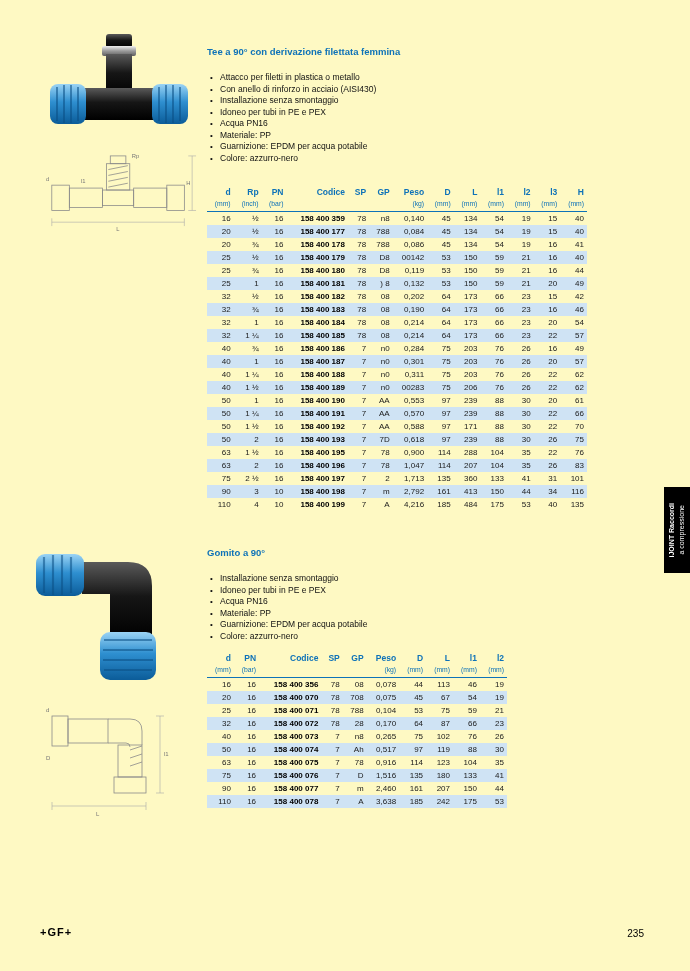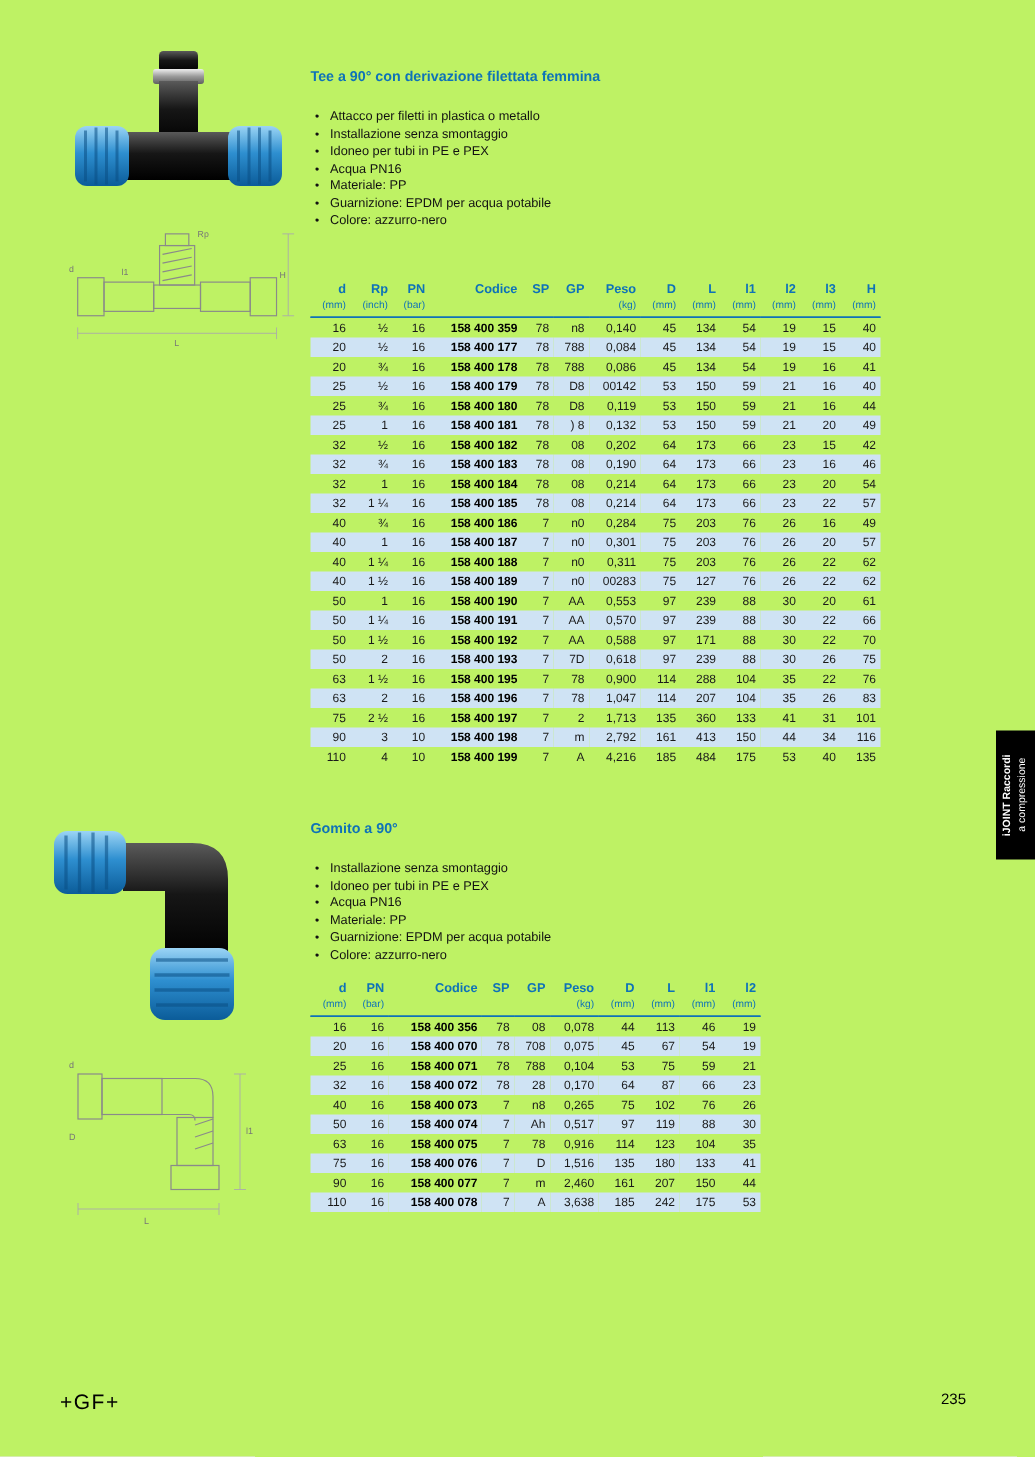--- a/index.html
+++ b/index.html
@@ -1,17 +1,17 @@
 <!DOCTYPE html>
 <html><head>
 <meta charset="utf-8">
 <style>
   html,body{margin:0;padding:0;background:#e8e8e8}
   .page{
-    position:relative;width:690px;height:971px;margin:0 auto;background:#bef264;
+    position:relative;width:690px;height:971px;margin:0 auto;background:#fef9c3;
     font-family:"Liberation Sans",sans-serif;color:#1a1a1a;overflow:hidden;
   }
   .section-title{color:#0e72b8;font-weight:bold;font-size:9.5px;line-height:12px}
   .features{list-style:none;margin:0;padding:0;font-size:8.5px;line-height:11.5px;color:#111}
   .features li{position:relative;padding-left:11px}
   .features li::before{content:"•";position:absolute;left:1px;top:0;font-size:8px}
   table.data-table{border-collapse:collapse;table-layout:auto}
   #tee-table{width:380px}
   #gomito-table{width:300px}
   .data-table th,.data-table td{padding:1px 3px;font-size:8px;text-align:right;white-space:nowrap;line-height:11px}
@@ -28,21 +28,21 @@
   #tee-table{position:absolute;left:207px;top:186px}
   #gomito-title{left:207px;top:547px;width:300px}
   #elbow-photo{left:34px;top:540px;width:160px;height:144px}
   #gomito-features{left:209px;top:573px;width:380px}
   #gomito-table{position:absolute;left:207px;top:652px}
   #elbow-drawing{left:44px;top:688px;width:154px;height:148px}
   #side-tab{right:0;top:487px;width:26px;height:86px;background:#000;color:#fff;
     display:flex;align-items:center;justify-content:center}
   #side-tab .vtext{writing-mode:vertical-rl;transform:rotate(180deg);font-size:7px;line-height:10px;text-align:center}
   #side-tab .vtext .b{font-weight:bold}
-  #footer-brand{left:40px;top:926px;font-weight:normal;font-size:14px;letter-spacing:1px;color:#000}
+  #footer-brand{left:40px;top:926px;font-weight:bold;font-size:11px;letter-spacing:1px;color:#000}
   #footer-page{right:46px;top:928px;font-size:10px;color:#000}
   svg{display:block;width:100%;height:100%}
   .dim-label{font-size:6px;fill:#777;font-family:"Liberation Sans",sans-serif}
 </style>
 </head>
 <body>
 
 <div class="page">
 
   <div class="abs" id="tee-photo">
@@ -113,20 +113,21 @@
       <text class="dim-label" x="90" y="10">Rp</text>
       <text class="dim-label" x="2" y="34">d</text>
       <text class="dim-label" x="38" y="36">l1</text>
     </svg>
   </div>
 
   <div class="abs section-title" id="tee-title">Tee a 90° con derivazione filettata femmina</div>
 
   <ul class="abs features" id="tee-features">
       <li>Attacco per filetti in plastica o metallo</li>
+      <li>Con anello di rinforzo in acciaio (AISI430)</li>
       <li>Installazione senza smontaggio</li>
       <li>Idoneo per tubi in PE e PEX</li>
       <li>Acqua PN16</li>
       <li>Materiale: PP</li>
       <li>Guarnizione: EPDM per acqua potabile</li>
       <li>Colore: azzurro-nero</li>
     </ul>
 
   <table class="data-table" id="tee-table" data-table="tee.table">
     <thead>
@@ -383,21 +384,21 @@
         </tr>
         <tr>
           <td>40</td>
           <td>1 ½</td>
           <td>16</td>
           <td class="code">158 400 189</td>
           <td>7</td>
           <td>n0</td>
           <td>00283</td>
           <td>75</td>
-          <td>127</td>
+          <td>206</td>
           <td>76</td>
           <td>26</td>
           <td>22</td>
           <td>62</td>
         </tr>
         <tr>
           <td>50</td>
           <td>1</td>
           <td>16</td>
           <td class="code">158 400 190</td>

